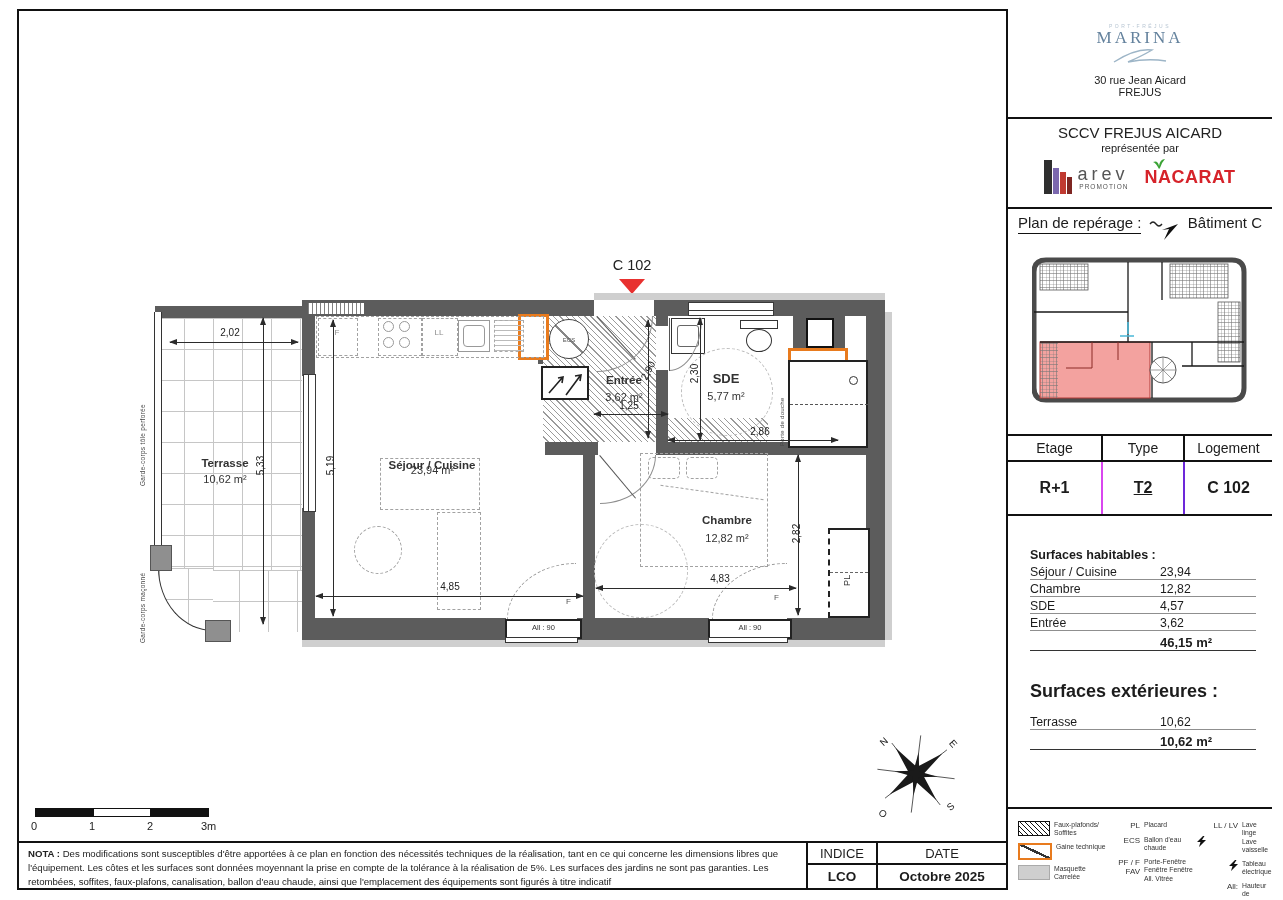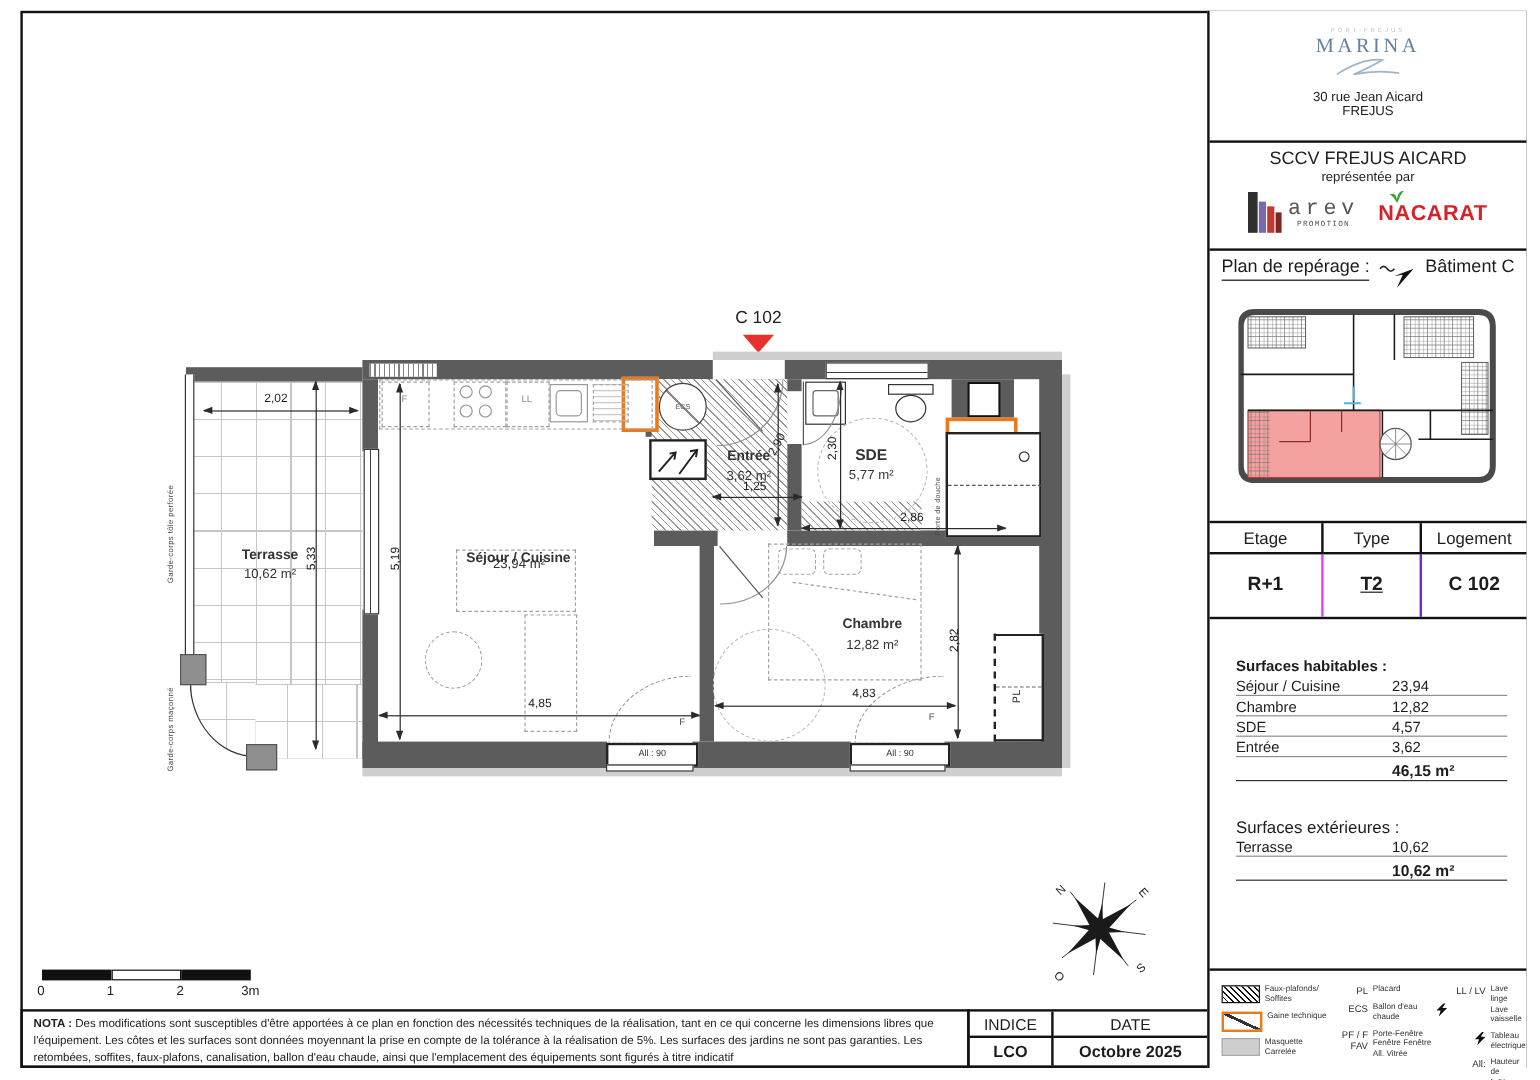--- a/index.html
+++ b/index.html
@@ -230,21 +230,21 @@
     <div style="font-size:15px;color:#222;">SCCV FREJUS AICARD</div>
     <div style="font-size:11px;margin-top:1px;">représentée par</div>
     <div style="display:flex;justify-content:center;align-items:center;gap:16px;margin-top:6px;">
       <div style="display:flex;align-items:center;gap:5px;">
         <div style="display:flex;align-items:flex-end;gap:1px;height:34px;">
           <div style="width:8px;height:34px;background:#2f2f2f;"></div>
           <div style="width:6px;height:26px;background:#7b68ae;"></div>
           <div style="width:6px;height:22px;background:#c03a31;"></div>
           <div style="width:5px;height:17px;background:#7e2622;"></div>
         </div>
-        <div style="text-align:center;font-family:Liberation Mono, monospace;">
+        <div style="text-align:right;">
           <div style="font-size:18px;letter-spacing:4px;color:#555;line-height:1;">arev</div>
           <div style="font-size:6.5px;letter-spacing:1px;color:#555;">PROMOTION</div>
         </div>
       </div>
       <div style="position:relative;">
         <svg width="14" height="12" viewBox="0 0 14 12" style="position:absolute;left:8px;top:-9px;">
             <path d="M7 11 Q4 5 1 4 Q6 2 7 8 Q8 1 13 1 Q10 4 8 10 Z" fill="#3aa335"></path>
           </svg>
         <span style="font-size:18px;font-weight:bold;color:#d6232a;letter-spacing:.5px;">NACARAT</span>
       </div>
@@ -304,21 +304,21 @@
         <span>4,57</span>
       </div>
     <div class="srow">
         <span class="sl">Entrée</span>
         <span>3,62</span>
       </div>
     <div class="srow" style="border-bottom:1.5px solid #333;height:19px;">
         <span class="sl"></span>
         <span style="font-weight:bold;font-size:13px;">46,15 m²</span>
       </div>
-    <div style="font-size:14px;font-weight:normal;margin-top:30px;margin-bottom:0;">Surfaces extérieures :</div>
+    <div style="font-size:18px;font-weight:bold;margin-top:30px;margin-bottom:11px;">Surfaces extérieures :</div>
     <div class="srow">
         <span class="sl">Terrasse</span>
         <span>10,62</span>
       </div>
     <div class="srow" style="border-bottom:1.5px solid #333;height:19px;">
         <span class="sl"></span>
         <span style="font-weight:bold;font-size:13px;">10,62 m²</span>
       </div>
   </div>
 

